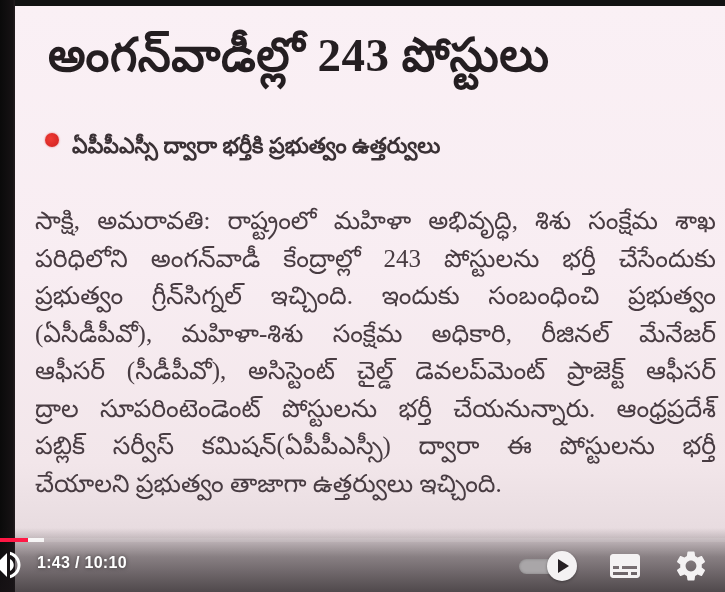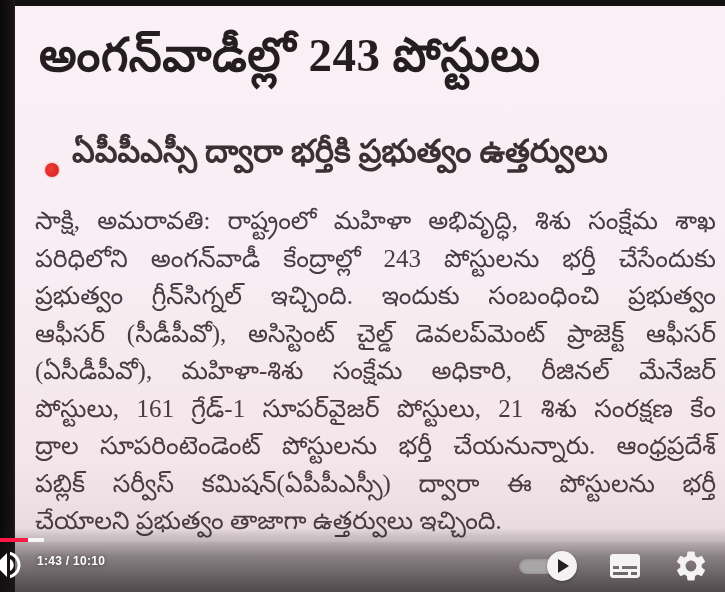--- a/index.html
+++ b/index.html
@@ -28,31 +28,31 @@
     z-index: 3;
   }
 
   
   .paper {
     position: absolute; left: 15px; top: 6px; right: 0; bottom: 0;
     background: linear-gradient(180deg, #faf0f5 0%, #f8edf2 45%, #f2e6ea 78%, #ded2d6 100%);
     z-index: 1;
   }
   .headline {
-    position: absolute; left: 24px; top: 20px; right: 8px;
+    position: absolute; left: 33px; top: 20px; right: 8px;
     font-size: 47px; line-height: 1.25;
     font-weight: 700;
     color: #241e21;
     letter-spacing: 0.5px;
     white-space: nowrap;
   }
   .subhead {
     position: absolute; left: 30px; top: 127px; right: 10px;
-    display: flex; align-items: flex-end; gap: 13px;
-    font-size: 32px; font-weight: 600;
+    display: flex; align-items: flex-start; gap: 13px;
+    font-size: 22px; font-weight: 600;
     color: #3a3135;
   }
   .bullet-dot {
     width: 14px; height: 14px; border-radius: 50%;
     background: radial-gradient(circle at 40% 40%, #ef3b34, #cf1f1f);
     flex: 0 0 auto;
     box-shadow: 0 0 2px rgba(207,31,31,.6);
   }
   .article-body {
     position: absolute; left: 20px; top: 188px; right: 9px;
@@ -94,21 +94,21 @@
     z-index: 6;
   }
   .volume-btn {
     position: absolute; left: -11px; top: 7px;
     width: 36px; height: 36px;
     color: #fff;
   }
   .time-display {
     position: absolute; left: 37px; top: 14px;
     font-family: "Liberation Sans", sans-serif;
-    font-size: 12px; font-weight: 700;
+    font-size: 16px; font-weight: 700;
     color: #ffffff;
     text-shadow: 0 0 4px rgba(0,0,0,0.55);
     letter-spacing: 0.3px;
   }
   .right-controls {
     position: absolute; right: 16px; top: 0; height: 52px;
     display: flex; align-items: center; gap: 30px;
   }
   .autoplay-toggle { position: relative; width: 58px; height: 30px; cursor: pointer; }
   .autoplay-track {
@@ -144,23 +144,22 @@
 
     <div class="subhead">
       <span class="bullet-dot"></span>
       <span>ఏపీపీఎస్సీ ద్వారా భర్తీకి ప్రభుత్వం ఉత్తర్వులు</span>
     </div>
 
     <div class="article-body">
       <div class="body-line">సాక్షి, అమరావతి: రాష్ట్రంలో మహిళా అభివృద్ధి, శిశు సంక్షేమ శాఖ</div>
       <div class="body-line">పరిధిలోని అంగన్‌వాడీ కేంద్రాల్లో 243 పోస్టులను భర్తీ చేసేందుకు</div>
       <div class="body-line">ప్రభుత్వం గ్రీన్‌సిగ్నల్ ఇచ్చింది. ఇందుకు సంబంధించి ప్రభుత్వం</div>
+      <div class="body-line">(ఏసీడీపీవో), మహిళా-శిశు సంక్షేమ అధికారి, రీజినల్ మేనేజర్</div>
       <div class="body-line">ఆఫీసర్ (సీడీపీవో), అసిస్టెంట్ చైల్డ్ డెవలప్‌మెంట్ ప్రాజెక్ట్ ఆఫీసర్</div>
-      <div class="body-line">(ఏసీడీపీవో), మహిళా-శిశు సంక్షేమ అధికారి, రీజినల్ మేనేజర్</div>
-      <div class="body-line">పోస్టులు, 161 గ్రేడ్-1 సూపర్‌వైజర్ పోస్టులు, 21 శిశు సంరక్షణ కేం</div>
       <div class="body-line">ద్రాల సూపరింటెండెంట్ పోస్టులను భర్తీ చేయనున్నారు. ఆంధ్రప్రదేశ్</div>
       <div class="body-line">పబ్లిక్ సర్వీస్ కమిషన్(ఏపీపీఎస్సీ) ద్వారా ఈ పోస్టులను భర్తీ</div>
       <div class="body-line last">చేయాలని ప్రభుత్వం తాజాగా ఉత్తర్వులు ఇచ్చింది.</div>
     </div>
   </div>
 
   <div class="top-strip"></div>
   <div class="left-bar"></div>
 
   <div class="controls-overlay"></div>

